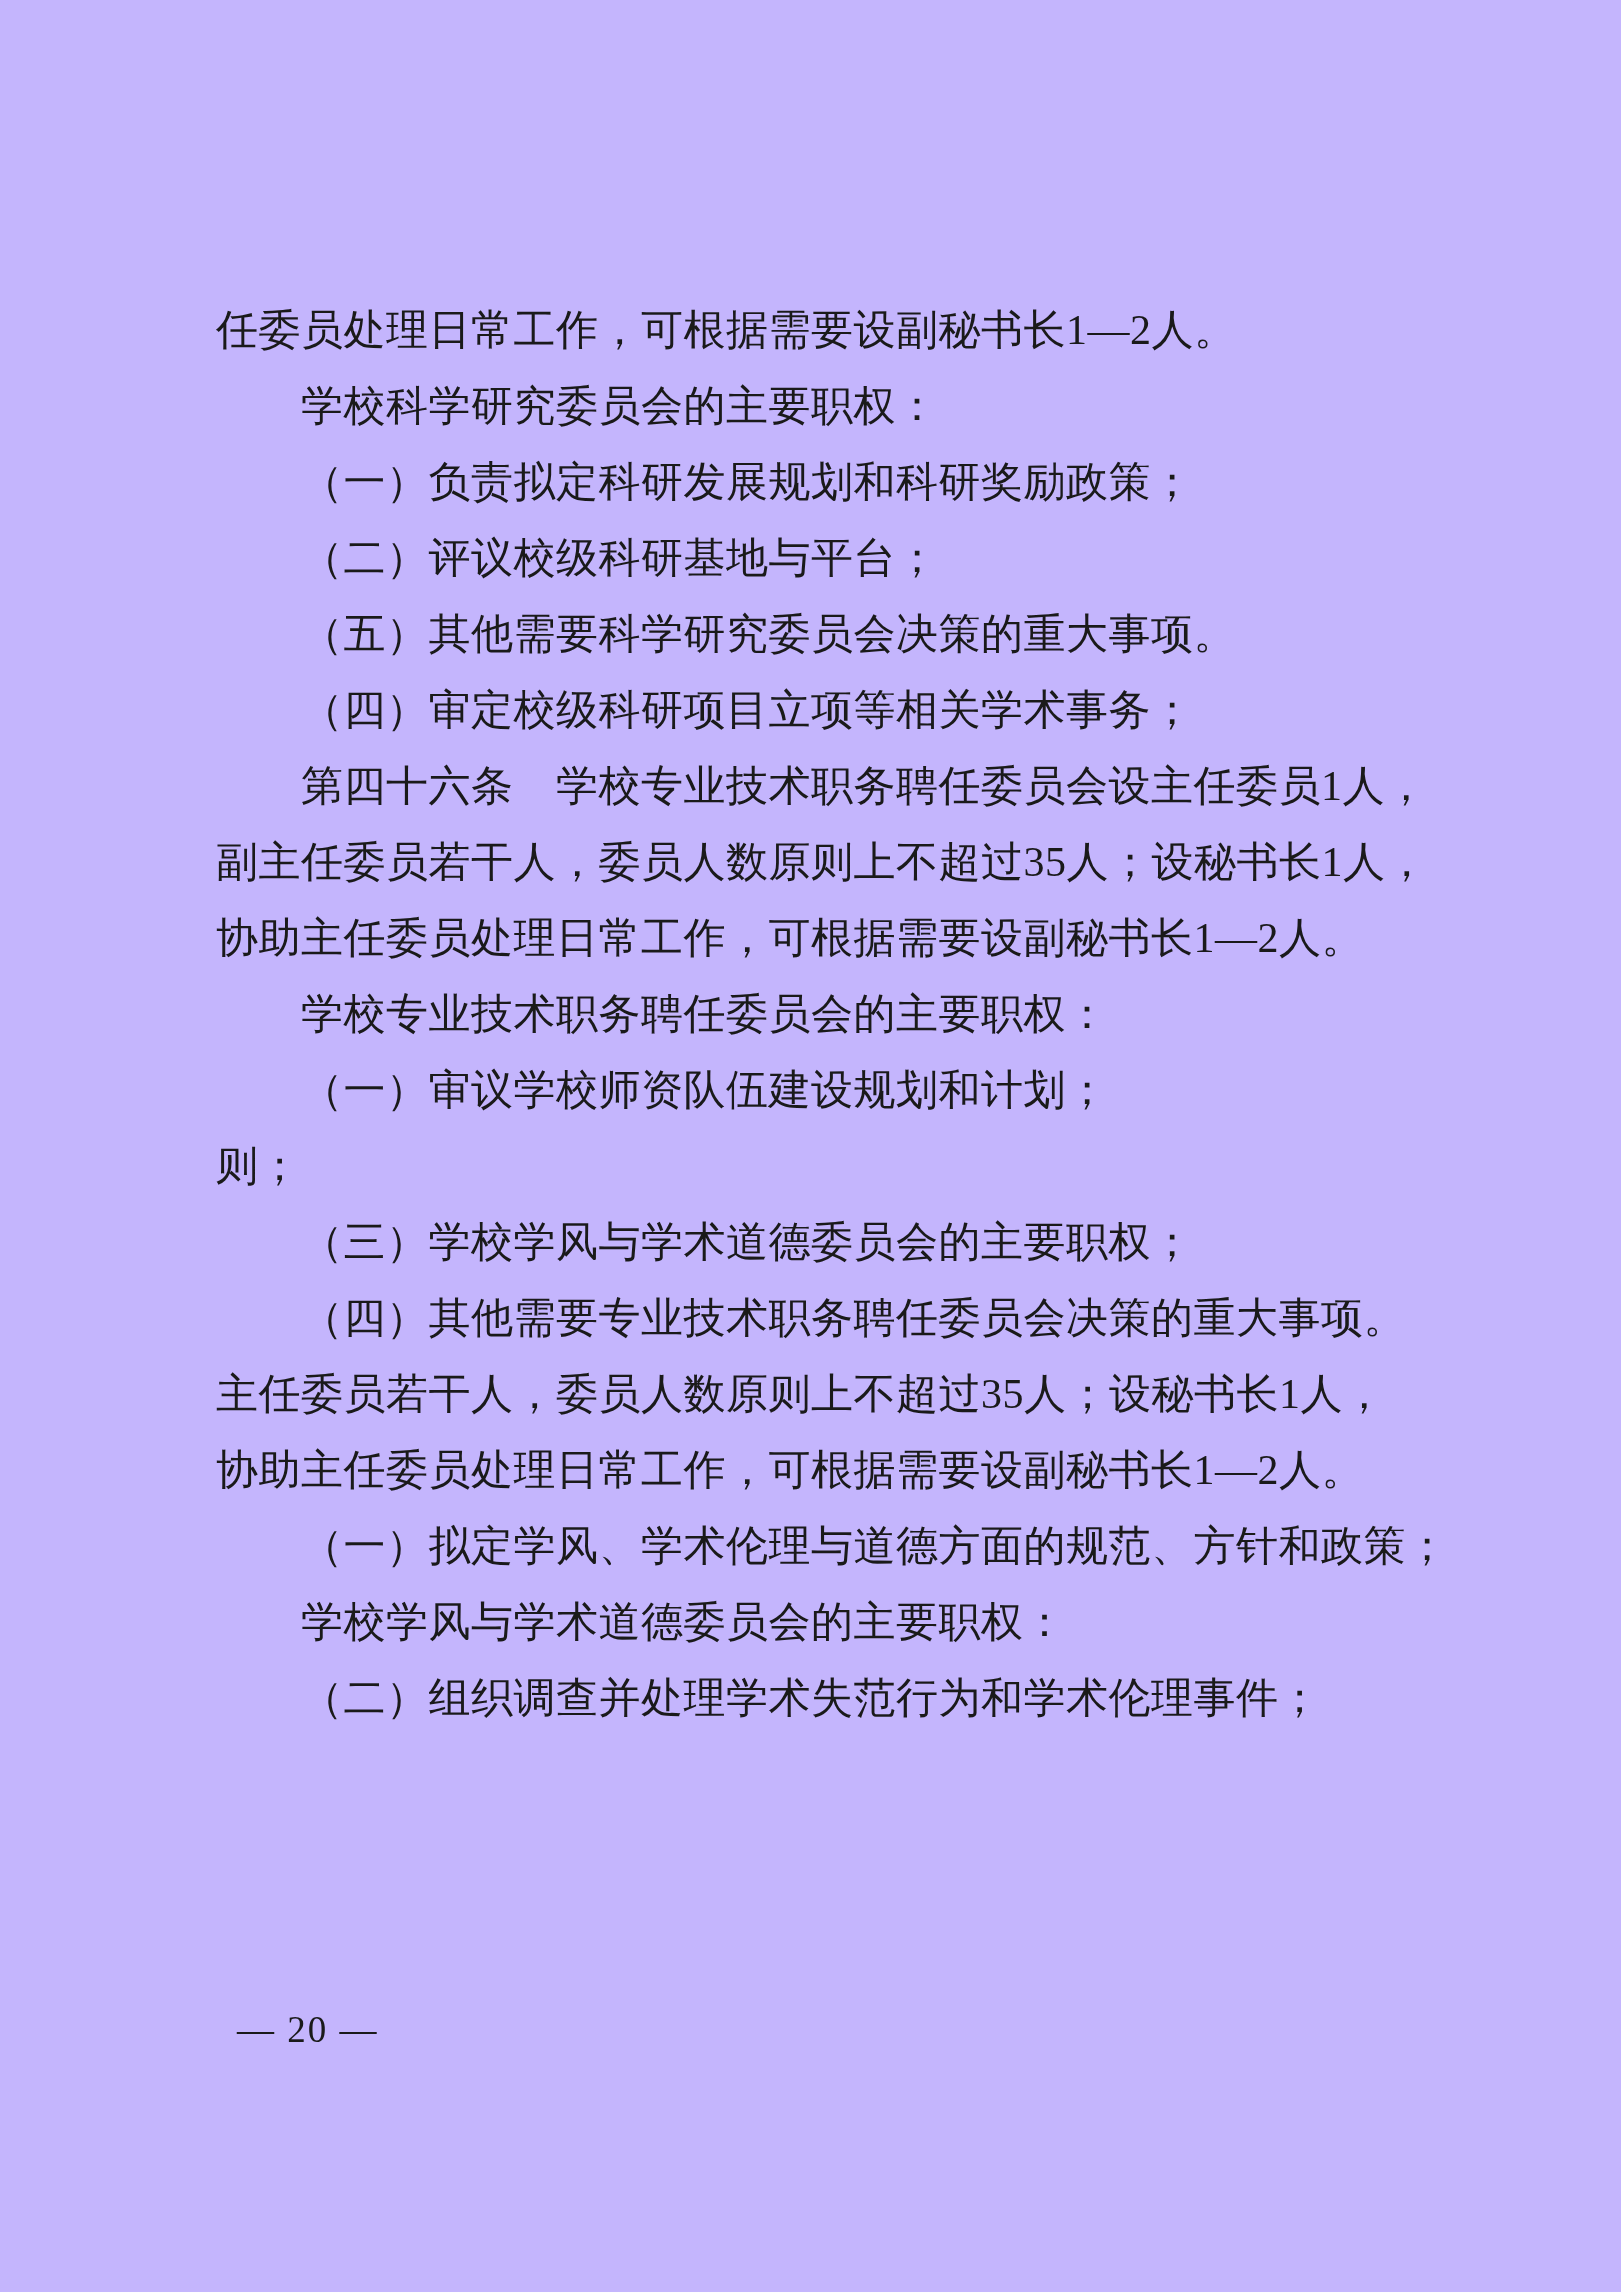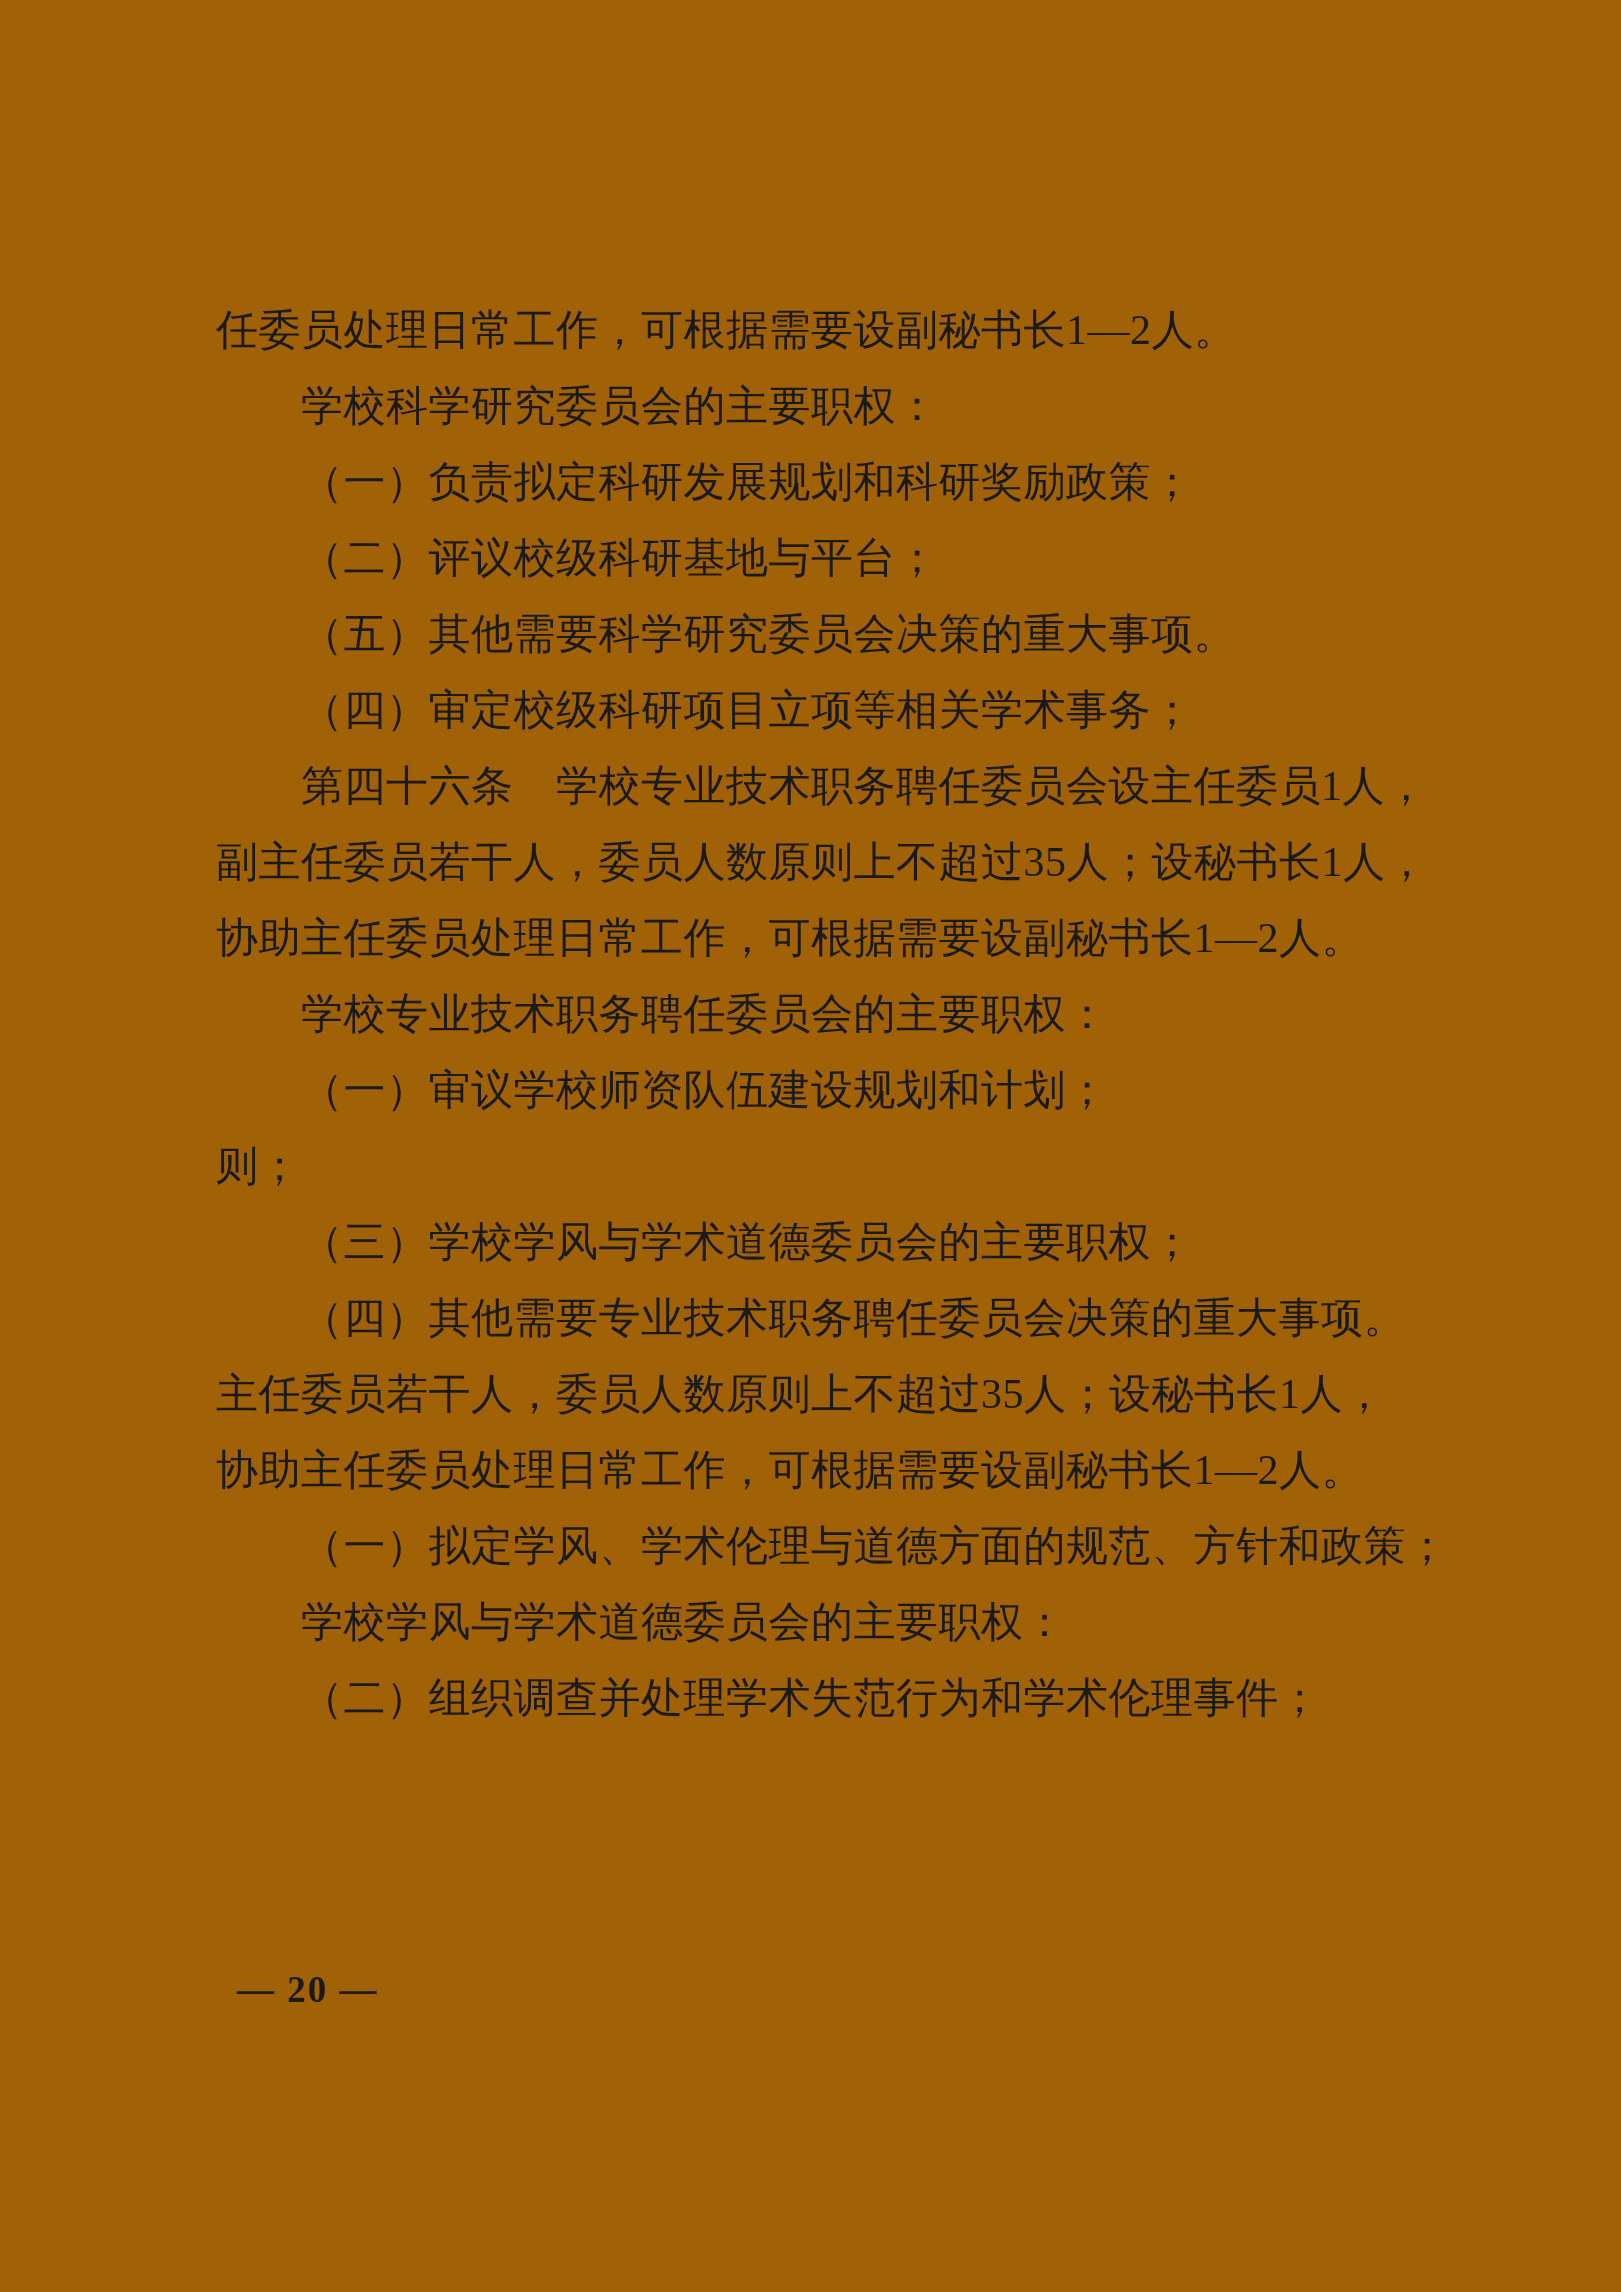--- a/index.html
+++ b/index.html
@@ -4,21 +4,21 @@
 <style>
   html, body {
     margin: 0;
     padding: 0;
     background: #ffffff;
   }
   .page {
     position: relative;
     width: 1621px;
     height: 2293px;
-    background: #a16207;
+    background: #c4b5fd;
     overflow: hidden;
     font-family: "Liberation Serif", "DejaVu Serif", serif;
     color: #1a1a1a;
   }
   .doc-body {
     position: absolute;
     left: 216px;
     top: 292px;
     width: 1215px;
   }
@@ -29,28 +29,27 @@
     letter-spacing: 0.5px;
     white-space: nowrap;
     color: #1a1a1a;
   }
   .line.indent {
     padding-left: 85px;
   }
   .footer {
     position: absolute;
     left: 237px;
-    top: 1952px;
+    top: 1992px;
     height: 76px;
     line-height: 76px;
     font-size: 37px;
     letter-spacing: 2px;
     color: #1a1a1a;
     white-space: nowrap;
-    font-weight: bold;
   }
 </style>
 </head>
 <body>
 
 <div class="page">
   <div class="doc-body">
       <div class="line">任委员处理日常工作，可根据需要设副秘书长1—2人。</div>
       <div class="line indent">学校科学研究委员会的主要职权：</div>
       <div class="line indent">（一）负责拟定科研发展规划和科研奖励政策；</div>

